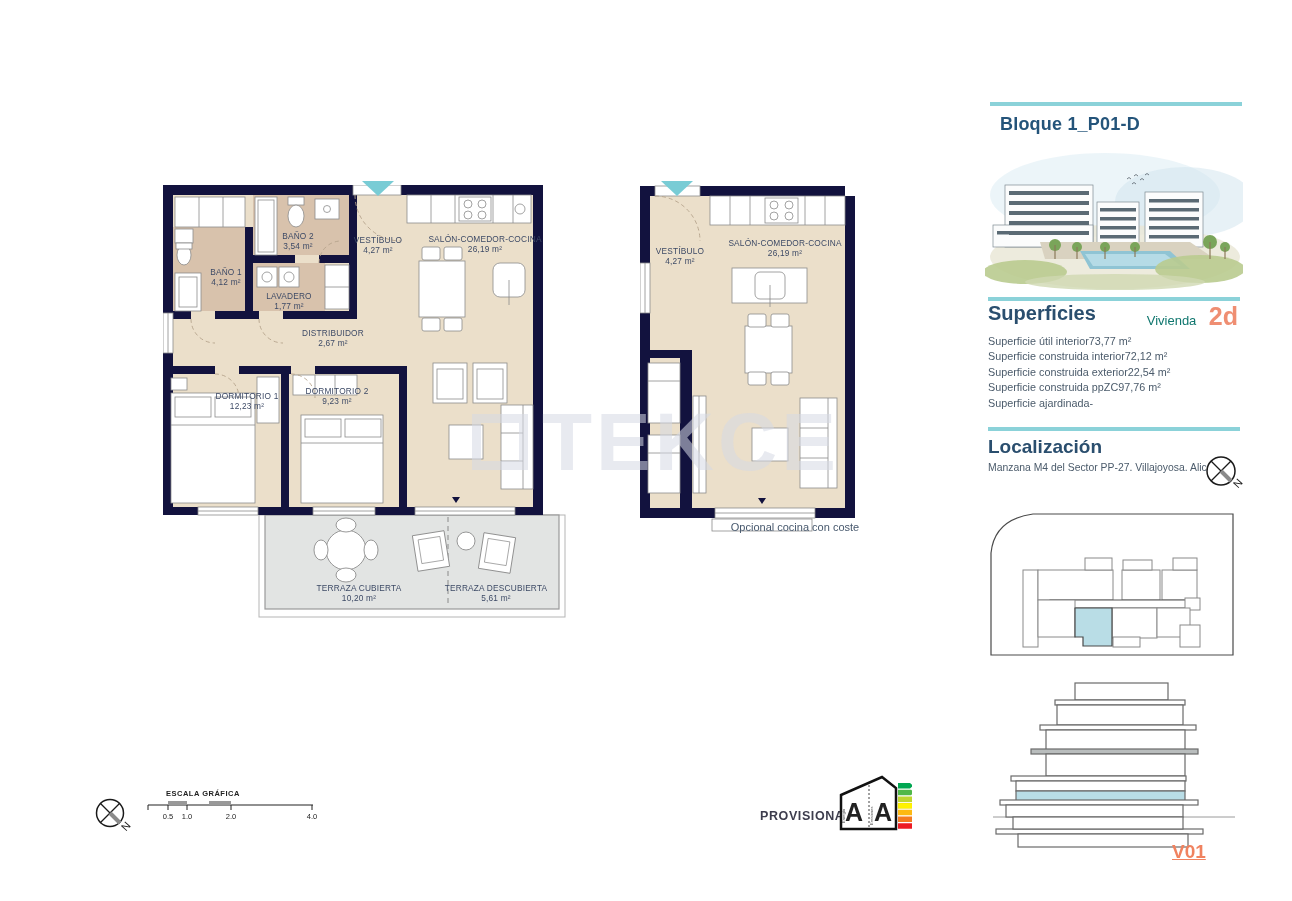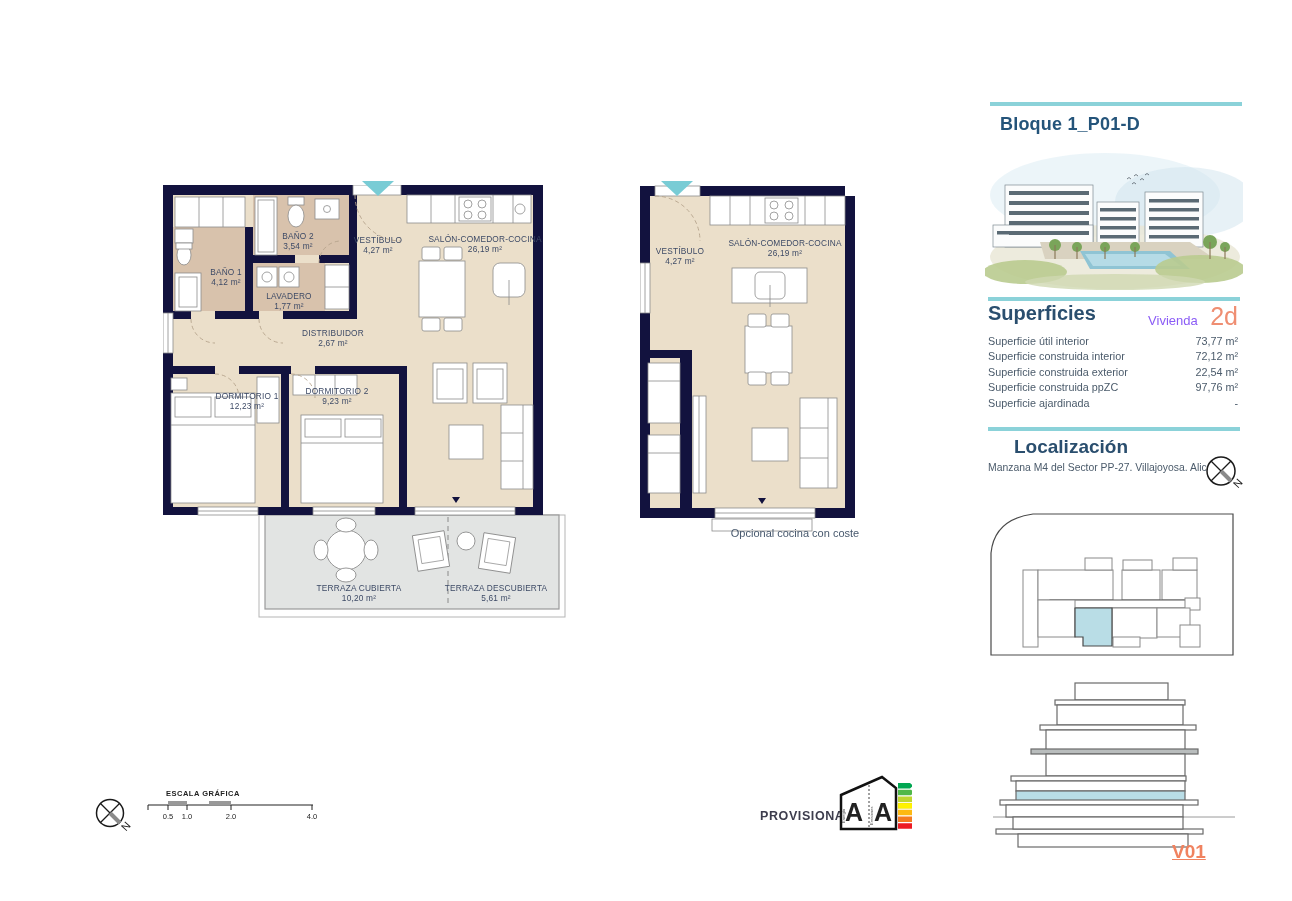--- a/index.html
+++ b/index.html
@@ -3,27 +3,27 @@
 <meta charset="utf-8">
 <style>
   html,body{margin:0;padding:0;background:#fff;}
   #page{position:relative;width:1292px;height:901px;background:#fff;overflow:hidden;
         font-family:"Liberation Sans", sans-serif;color:#3d4a66;}
   .abs{position:absolute;}
   .rule{position:absolute;height:4px;background:#8bd2d9;}
   .blk-title{position:absolute;font-size:18px;font-weight:bold;color:#24547a;letter-spacing:.2px;}
   .sec-title{font-size:20px;font-weight:bold;color:#2a4e6e;}
   .sup-head{position:absolute;left:988px;top:302px;width:250px;display:flex;align-items:flex-start;justify-content:space-between;}
-  .viv{color:#8b5cf6;font-size:13px;}
-  .viv-type{color:#ef8e72;font-size:25px;font-weight:normal;margin-left:8px;}
+  .viv{color:#0f766e;font-size:13px;}
+  .viv-type{color:#ef8e72;font-size:25px;font-weight:bold;margin-left:8px;}
   .sup-rows{position:absolute;left:988px;top:334px;width:250px;}
-  .sup-row{display:flex;justify-content:space-between;font-size:10.8px;color:#4b5b6b;height:15.4px;line-height:15.4px;}
-  .loc-title{position:absolute;left:988px;top:436px;font-size:19px;font-weight:bold;color:#2a4e6e;margin-left:26px;}
+  .sup-row{display:flex;justify-content:flex-start;font-size:10.8px;color:#4b5b6b;height:15.4px;line-height:15.4px;}
+  .loc-title{position:absolute;left:988px;top:436px;font-size:19px;font-weight:bold;color:#2a4e6e;}
   .loc-addr{position:absolute;left:988px;top:462px;font-size:10.4px;color:#4b5b6b;}
-  .caption{position:absolute;left:690px;top:521px;width:210px;text-align:center;font-size:11px;color:#47586d;margin-top:6px;}
+  .caption{position:absolute;left:690px;top:521px;width:210px;text-align:center;font-size:11px;color:#47586d;}
   .provisional{position:absolute;left:760px;top:809px;font-size:12.5px;font-weight:bold;color:#3d3d4d;letter-spacing:.6px;}
   .v01{position:absolute;left:1172px;top:841px;font-size:19px;font-weight:bold;color:#f0825f;text-decoration:underline;}
   .tri{position:absolute;width:0;height:0;border-left:16px solid transparent;border-right:16px solid transparent;border-top:15px solid #79ccd5;}
   .watermark{position:absolute;left:472px;top:412px;display:flex;align-items:center;gap:14px;
              color:rgba(214,216,228,.55);z-index:6;pointer-events:none;}
   .wm-box{width:56px;height:56px;border:9px solid rgba(214,216,228,.55);box-sizing:border-box;}
   .wm-text{font-size:82px;font-weight:bold;letter-spacing:4px;line-height:60px;}
   svg text.rl{font-size:8.3px;fill:#3d4a66;text-anchor:middle;letter-spacing:.2px;}
 </style>
 </head>
@@ -266,20 +266,24 @@
     <g>
       <text class="rl" x="40" y="71">VESTÍBULO</text>
       <text class="rl" x="40" y="81">4,27 m²</text>
       <text class="rl" x="145" y="63">SALÓN-COMEDOR-COCINA</text>
       <text class="rl" x="145" y="73">26,19 m²</text>
     </g>
   </svg>
   <div class="tri" style="left:661px;top:181px;"></div>
   <div class="caption">Opcional cocina con coste</div>
 
+  <div class="watermark">
+    <div class="wm-box"></div>
+    <div class="wm-text">TEKCE</div>
+  </div>
 
   <div class="rule" style="left:990px;top:102px;width:252px;"></div>
   <div class="blk-title" style="left:988px;top:114px;margin-left:12px;">Bloque 1_P01-D</div>
 
   <svg class="abs" style="left:985px;top:147px;" width="258" height="146" viewBox="0 0 258 146">
     <ellipse cx="120" cy="48" rx="115" ry="42" fill="#dcecf4" opacity="0.55"></ellipse>
     <ellipse cx="200" cy="55" rx="70" ry="35" fill="#cfe3ee" opacity="0.5"></ellipse>
     <ellipse cx="130" cy="110" rx="125" ry="32" fill="#e9e6d5" opacity="0.8"></ellipse>
     <g stroke="#7e8a92" stroke-width="0.7" fill="#fbfcfc">
       <rect x="20" y="38" width="88" height="62"></rect>

